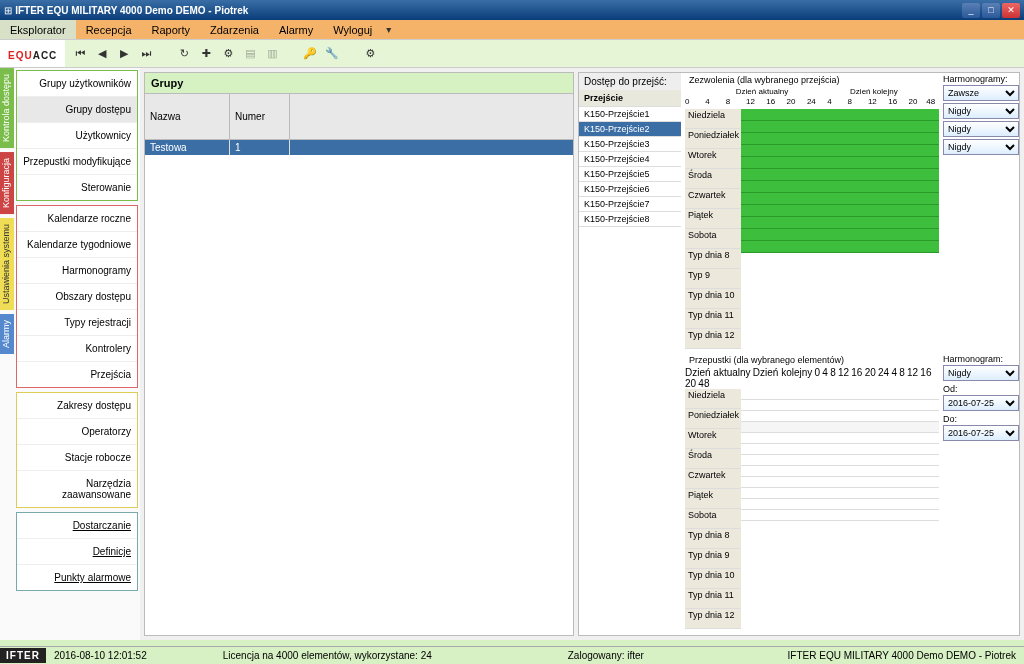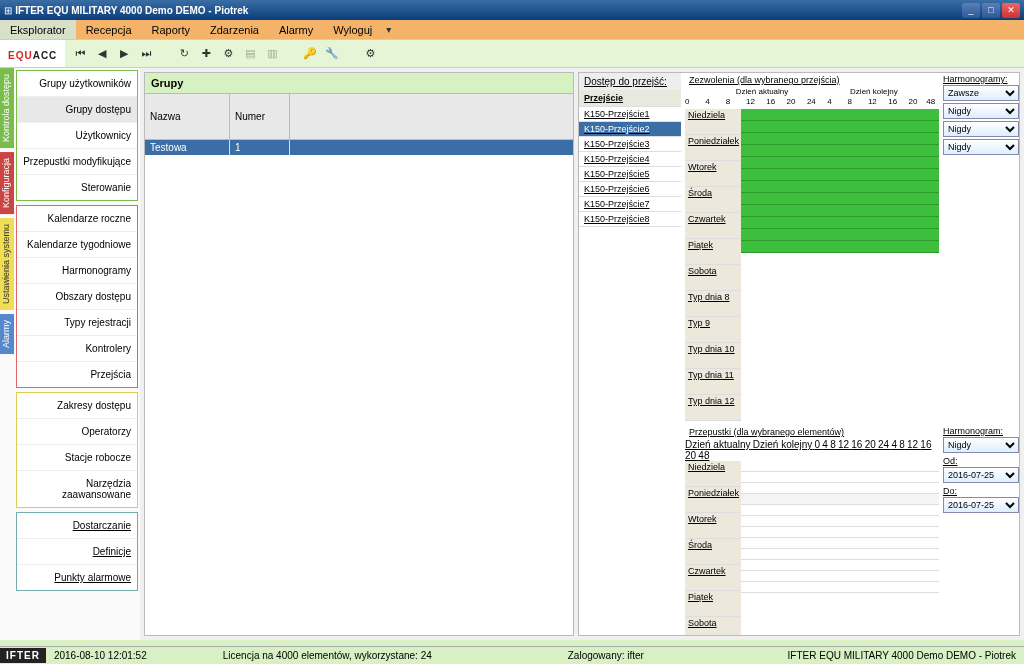--- a/index.html
+++ b/index.html
@@ -56,32 +56,32 @@
 .grid-head { display:flex; background:#e8e8e8; border-bottom:1px solid #bbb; }
 .grid-head .gh { padding:17px 5px; font-size:10px; border-right:1px solid #bbb; }
 .grid-body .gr { display:flex; }
 .grid-body .gr.sel { background:#3a6ea5; color:#fff; }
 .grid-body .gc { padding:2px 5px; font-size:10px; border-right:1px solid #ddd; }
 .gh.c0,.gc.c0 { width:85px; }
 .gh.c1,.gc.c1 { width:60px; }
 
 .preview-body { flex:1; display:flex; flex-direction:column; }
 .sub-title { font-size:10px; padding:3px 5px; background:#eee; }
-.prz-row { display:flex;text-decoration:underline; }
+.prz-row { display:flex; }
 .prz-list { width:102px; }
 .prz-head, .prz-item { padding:2px 5px; font-size:9px; border-bottom:1px solid #ddd; }
 .prz-head { background:#e8e8dc; font-weight:bold; padding:3px 5px; }
 .prz-item { cursor:pointer; }
 .prz-item.sel { background:#3a6ea5; color:#fff; }
 
 .zez-block { flex:1; margin-left:4px; }
 .zez-title { font-size:9px; padding:2px 4px; }
 .zez-grid { display:flex; }
 .zez-days { width:56px; background:#ece8dc; }
-.zez-days div { font-size:9px; padding:1px 3px; height:26px; border-bottom:1px solid #ddd; }
+.zez-days div { font-size:9px; padding:1px 3px; height:20px; border-bottom:1px solid #ddd; }
 .zez-ticks { height:22px; position:relative; font-size:8px; display:flex; background:#fff; }
 .zez-ticks .tlabel { position:absolute; top:0; font-size:8px; }
 .zez-bars div { height:12px; background:#3dbf3d; border-bottom:1px solid #2a9a2a; }
 .zez-ticks2 { height:22px; position:relative; font-size:8px; }
 .zez-bars2 div { height:11px; background:#fff; border-bottom:1px solid #ddd; }
 .zez-bars2 div:nth-child(4) { background:#f5f5f5; }
 
 .harm-col { width:76px; margin-left:4px; }
 .harm-label { font-size:9px; padding:1px 0; }
 .harm-sel { width:100%; height:16px; font-size:9px; background:linear-gradient(#fff,#def); border:1px solid #88a; margin-bottom:2px; }

